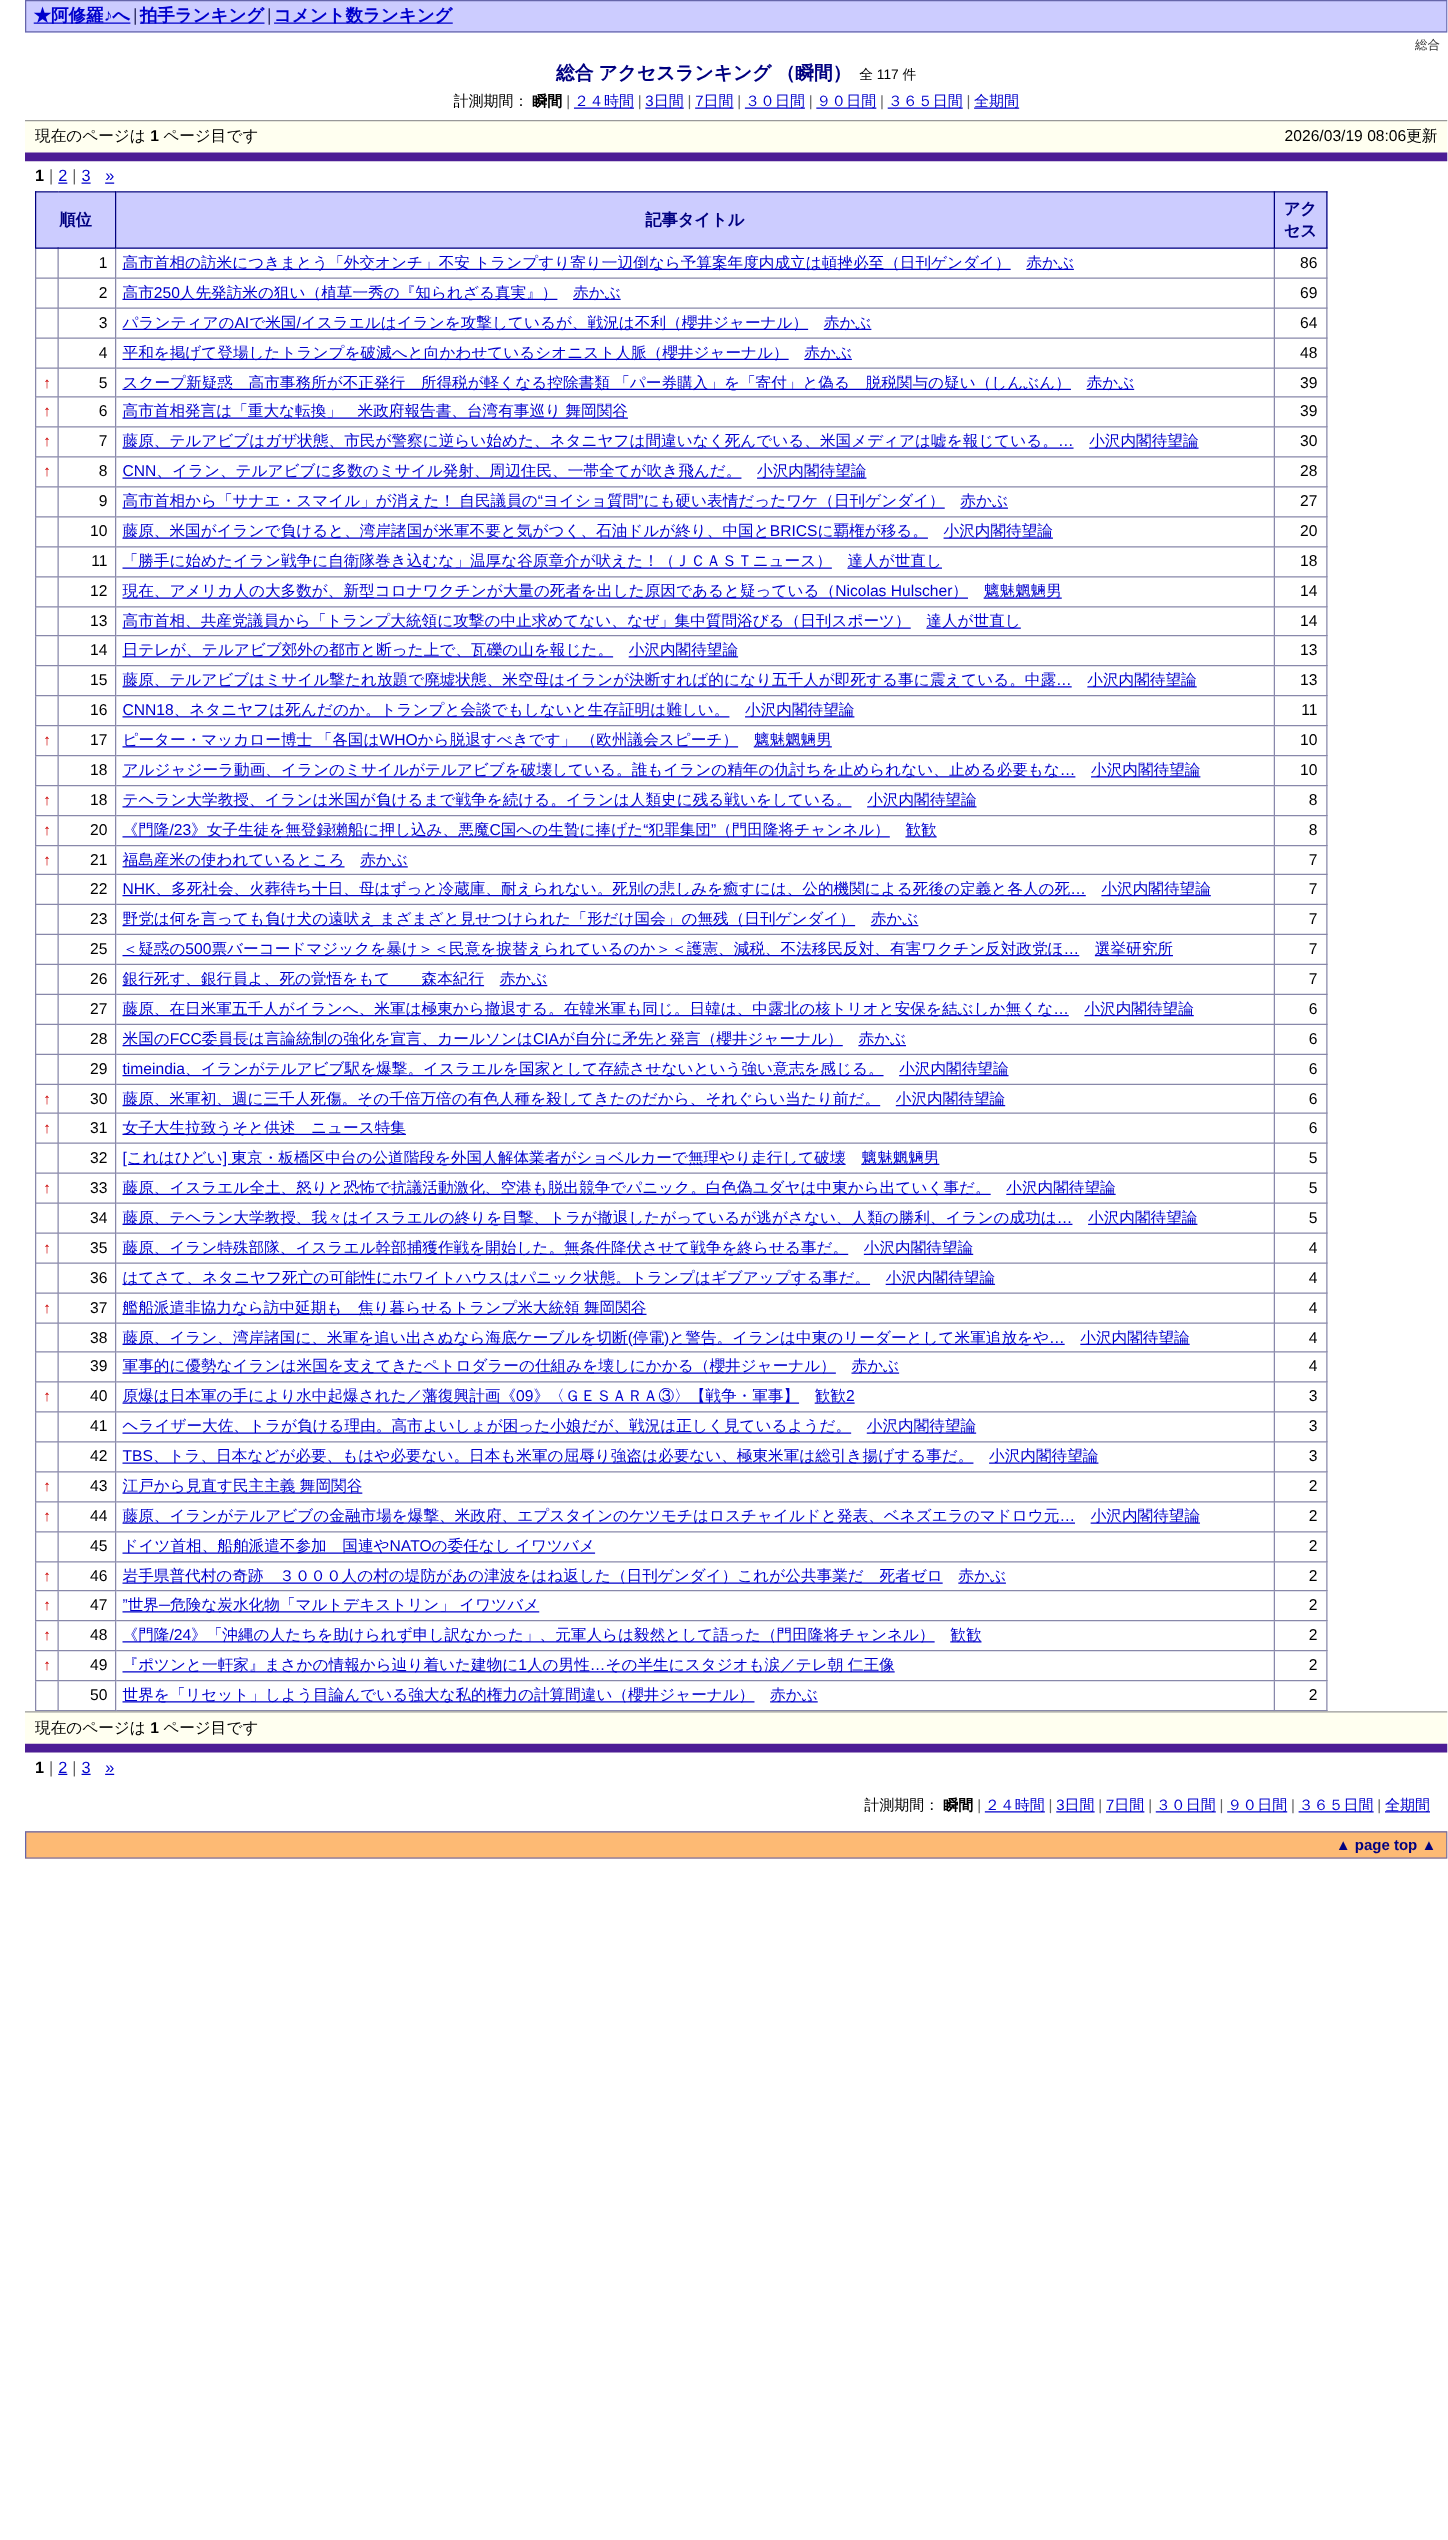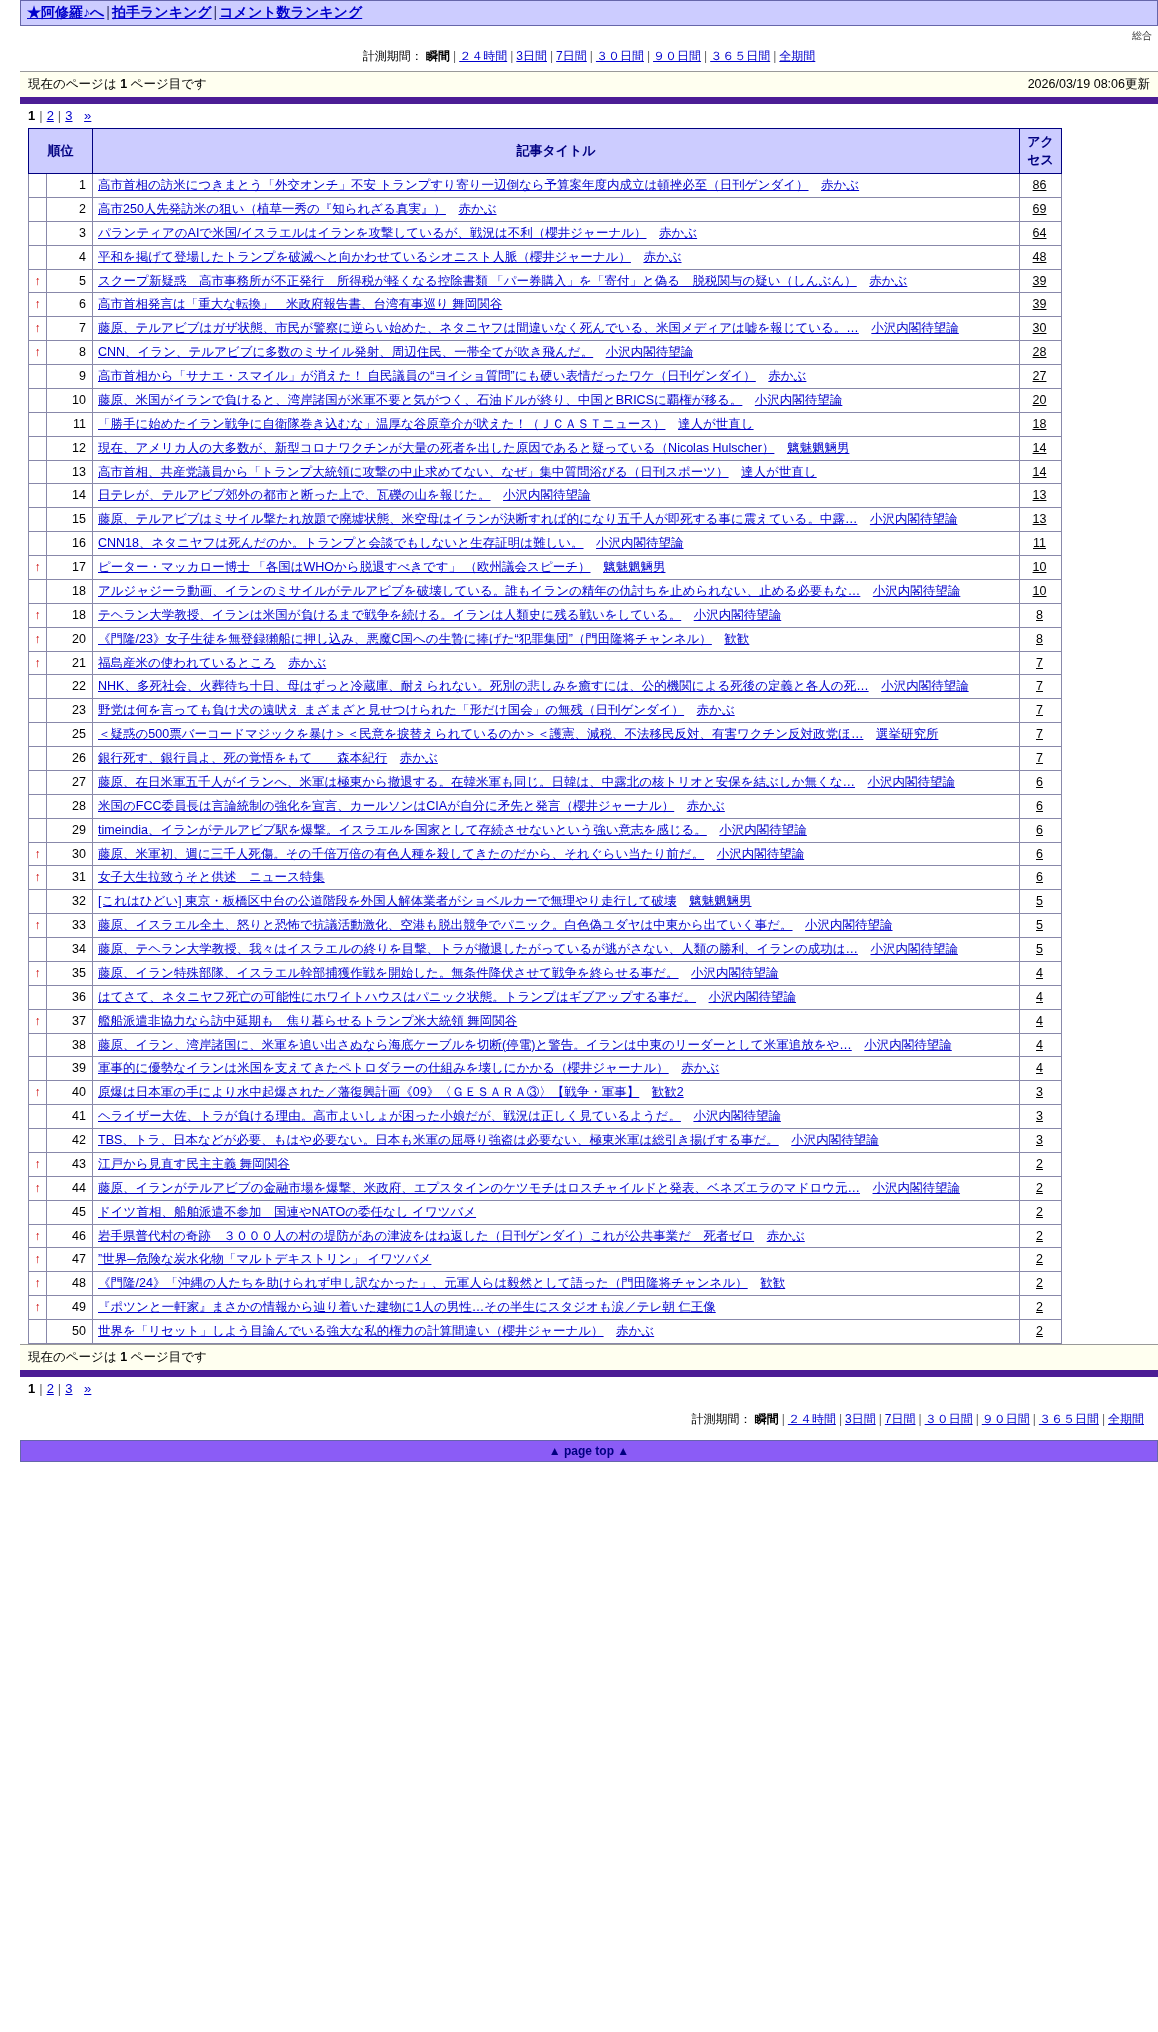--- a/index.html
+++ b/index.html
@@ -99,58 +99,61 @@
   }
   table.rank td {
     border: 1px solid #8888aa;
     padding: 3px 5px;
     font-size: 12.5px;
     vertical-align: middle;
     line-height: 1.35;
   }
   .col-rank { width: 46px; text-align: right; padding-right: 6px !important; white-space: nowrap;}
   .col-arrow { width: 16px; text-align: center; padding: 0 !important;}
-  .col-acc { width: 40px; text-align: center; padding-right: 7px !important; text-decoration: underline; }
+  .col-acc { width: 40px; text-align: right; padding-right: 7px !important; }
   .arrow { color: #cc0000; font-size: 12px; font-weight: bold; line-height: 1; }
   .rank-cell { text-align: right; font-size: 12.5px; }
   td.title-cell a { color: #0000cc; }
   .author { color: #0000cc; }
 
   .bottom-period {
     text-align: right;
     font-size: 12px;
     padding: 10px 14px 6px 0;
   }
   .bottom-period .current { font-weight: bold; }
   .bottom-period a { color: #0000cc; }
   .bottom-period .bar { color: #666666; padding: 0 3px; }
 
   .pagetop {
-    background: #8b5cf6;
+    background: #fdba74;
     border: 1px solid #6666aa;
-    text-align: center;
+    text-align: right;
     padding: 3px 8px;
     font-size: 12px;
     color: #000080;
     font-weight: bold;
     margin-top: 6px;
   }
   .pagetop a { color: #000080; text-decoration: none; }
 </style>
 </head>
 <body>
 
 <div class="page">
 
   <div class="topbar">
     <a href="#">★阿修羅♪へ</a><span class="sep">|</span><a href="#">拍手ランキング</a><span class="sep">|</span><a href="#">コメント数ランキング</a>
   </div>
 
   <div class="crumb">総合</div>
 
+  <div class="title-block">
+    <span class="title-main">総合 アクセスランキング （瞬間）</span><span class="title-count">全 117 件</span>
+  </div>
 
   <div class="period-line">
     <span class="label">計測期間：</span>
     <span class="current">瞬間</span><span class="bar">|</span><a href="#">２４時間</a><span class="bar">|</span><a href="#">3日間</a><span class="bar">|</span><a href="#">7日間</a><span class="bar">|</span><a href="#">３０日間</a><span class="bar">|</span><a href="#">９０日間</a><span class="bar">|</span><a href="#">３６５日間</a><span class="bar">|</span><a href="#">全期間</a>
   </div>
 
   <div class="pagebar">
     <div class="left">
       <span>現在のページは </span><span class="b">1</span><span> ページ目です</span>
     </div>

